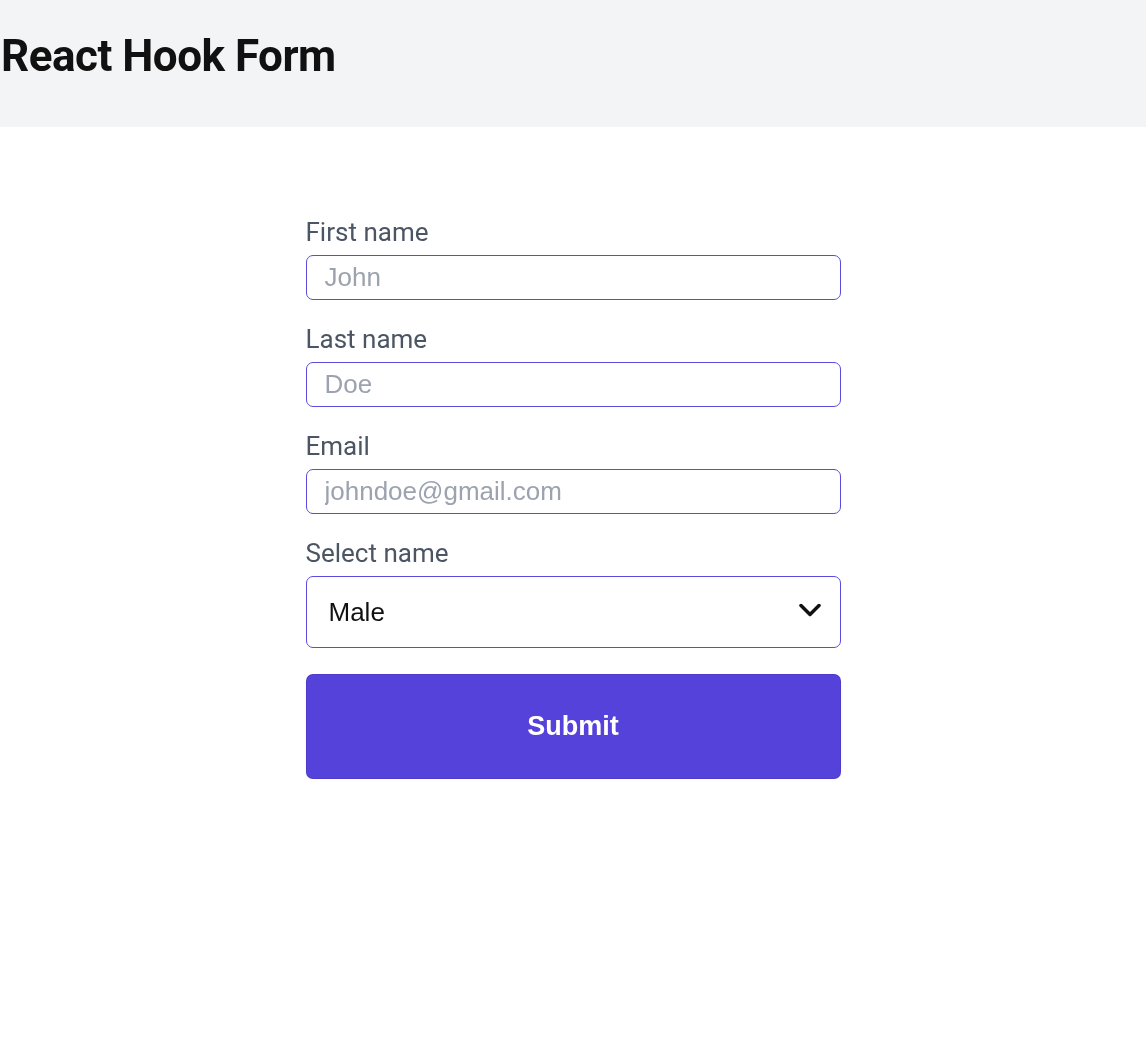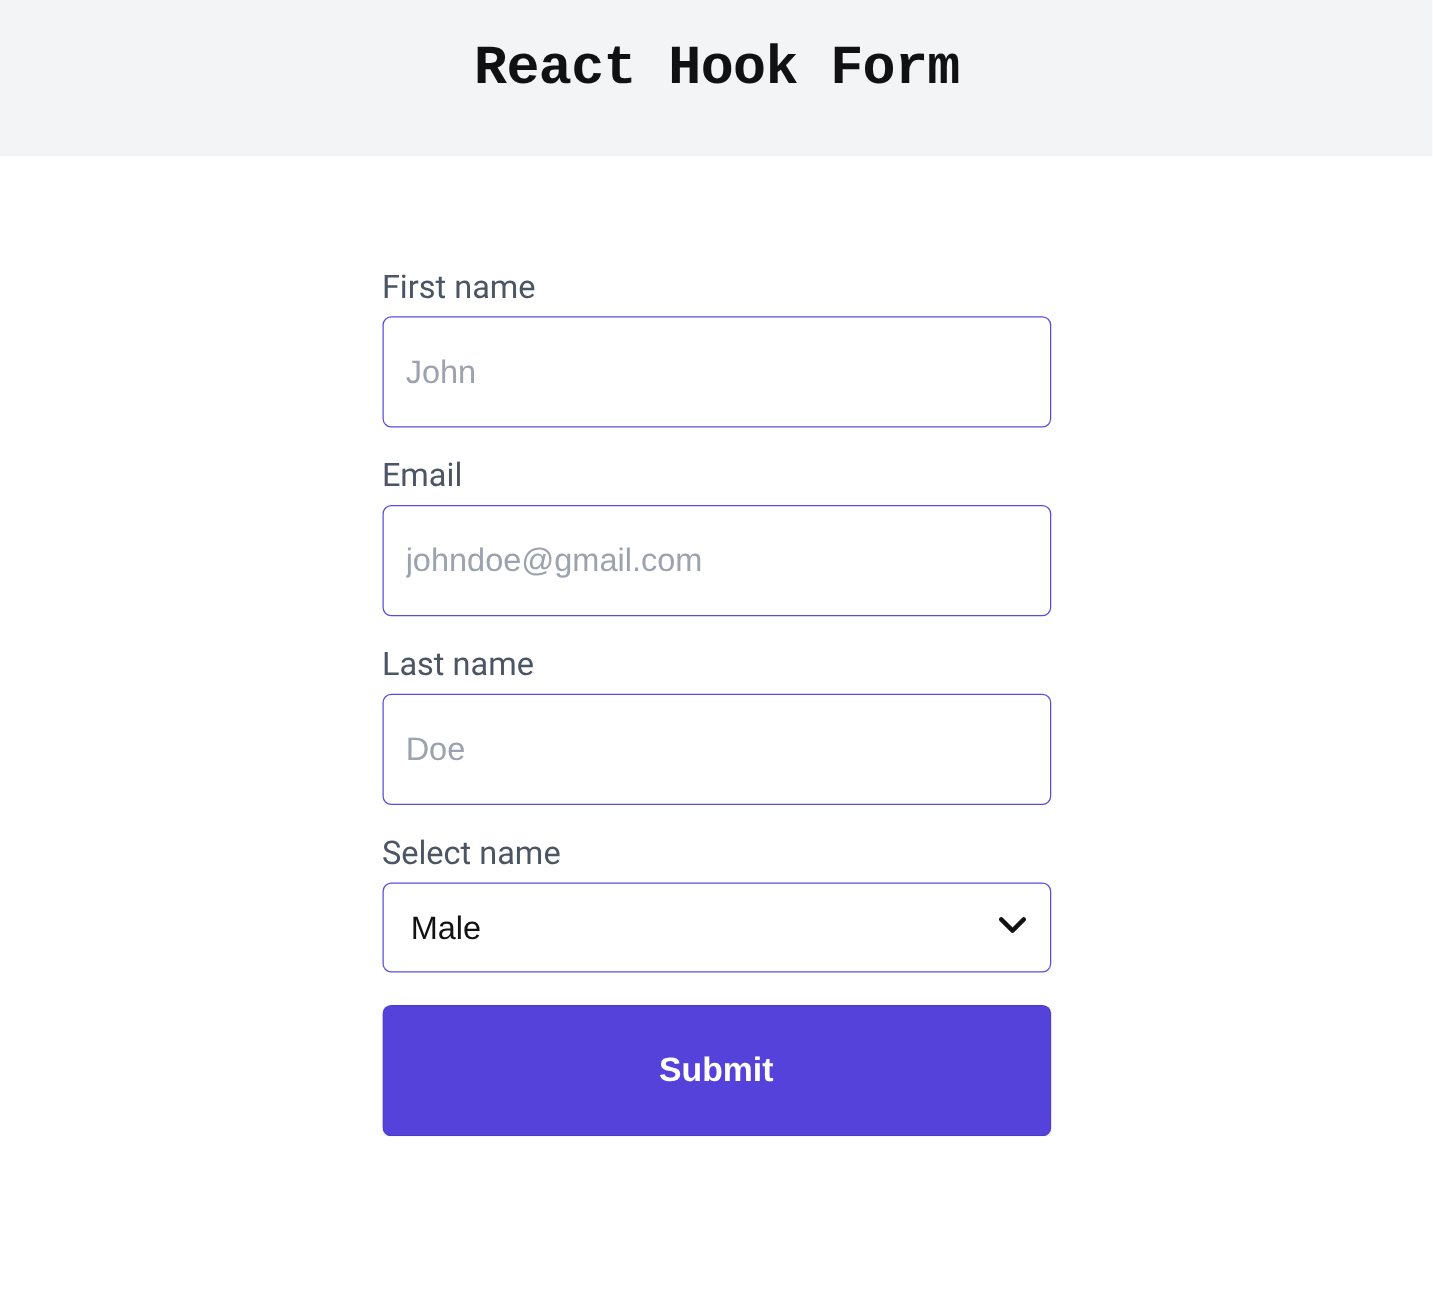--- a/index.html
+++ b/index.html
@@ -8,22 +8,20 @@
       padding: 0;
     }
     body {
       font-family: -apple-system, BlinkMacSystemFont, "Segoe UI", Roboto, "Helvetica Neue", Arial, sans-serif;
       background: #ffffff;
       color: #111;
     }
     .header {
       background: #f3f4f6;
       padding: 30px 0 45px 1px;
-      text-align: center;
-      font-family: Liberation Mono, monospace;
     }
     .header h1 {
       font-size: 44px;
       font-weight: 700;
       color: #111;
       letter-spacing: -0.5px;
     }
     .form-container {
       max-width: 575px;
       margin: 90px auto 0 auto;
@@ -35,21 +33,21 @@
     .field label {
       display: block;
       font-size: 26px;
       color: #4b5563;
       margin-bottom: 8px;
       font-weight: 400;
     }
     .text-input {
       width: 100%;
       font-size: 26px;
-      padding: 28px 18px;
+      padding: 6px 18px;
       border: 1px solid #5b4ce0;
       border-radius: 7px;
       outline: none;
       background: #ffffff;
       color: #111;
     }
     .text-input::placeholder {
       color: #9ca3af;
     }
     .select-wrapper {
@@ -101,27 +99,27 @@
 </div>
 
 <form class="form-container">
 
   <div class="field">
     <label>First name</label>
     <input type="text" class="text-input" placeholder="John" style="">
   </div>
 
   <div class="field">
-    <label>Email</label>
-    <input type="text" class="text-input" placeholder="johndoe@gmail.com" style="">
+    <label>Last name</label>
+    <input type="text" class="text-input" placeholder="Doe" style="">
   </div>
 
   <div class="field">
-    <label>Last name</label>
-    <input type="text" class="text-input" placeholder="Doe" style="">
+    <label>Email</label>
+    <input type="text" class="text-input" placeholder="johndoe@gmail.com" style="">
   </div>
 
   <div class="field">
     <label>Select name</label>
     <div class="select-wrapper">
       <select class="select-input">
         <option>Male</option>
       </select>
       <span class="chevron">
         <svg width="22" height="14" viewBox="0 0 22 14" xmlns="http://www.w3.org/2000/svg">

